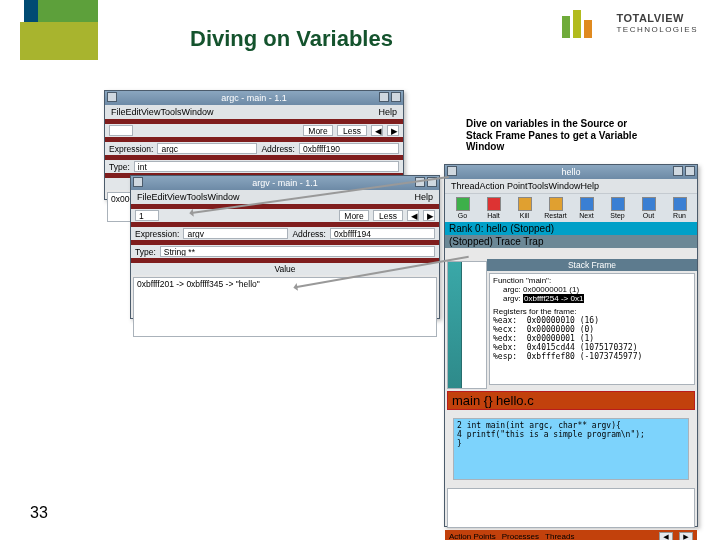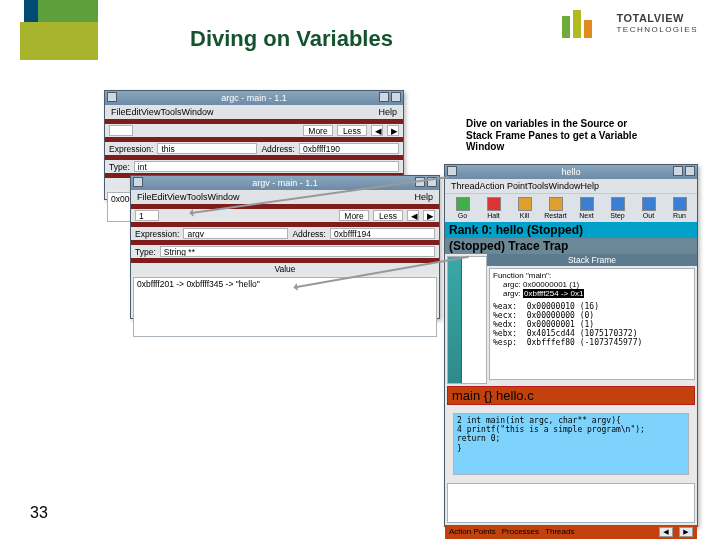--- a/index.html
+++ b/index.html
@@ -51,21 +51,21 @@
 
   
   .win2 { left: 130px; top: 175px; width: 310px; height: 144px; }
   .win2 .whitearea { height: 60px; }
 
   
   .win3 { left: 444px; top: 164px; width: 254px; height: 363px; }
   .win3 .toolbar { display: flex; gap: 4px; padding: 3px 4px; background: #dce2e7; border-top: 1px solid #c4cad0; }
   .win3 .tbtn { flex: 1; display: flex; flex-direction: column; align-items: center; gap: 1px; font-size: 7px; }
   .win3 .tbtn .ico { width: 14px; height: 14px; border: 1px solid #888; }
-  .win3 .statusline { background: #00a0c8; color: #000; font-size: 12px; padding: 1px 4px; font-weight: bold; }
+  .win3 .statusline { background: #00a0c8; color: #000; font-size: 10px; padding: 1px 4px; }
   .win3 .statusline.dk { background: #6b8896; }
   .win3 .sf-title { background: #5d7b8e; color: #fff; text-align: center; font-size: 8.5px; padding: 1px 0; }
   .win3 .sf-body { background: #fff; border: 1px solid #aab2ba; margin: 2px; font-size: 8px; height: 112px; overflow: hidden; padding: 2px 3px; position: relative; }
   .win3 .sf-body .hl { background: #000; color: #fff; display: inline-block; padding: 0 1px; }
   .win3 .mainline { background:#c2410c; border: 1px solid #b91c1c; margin: 0 2px; font-size:13px; padding:1px 4px;}
   .win3 .src { background:#7dd3fc; border:1px solid #aab2ba; margin:8px; height:62px; font-size:8px; padding:2px 3px; line-height:1.15; font-family: monospace;}
   .win3 .bottom-tabs { display:flex; gap:6px; padding:2px 4px; font-size:8px; background:#c2410c; }
   .win3 .bottom-blank { background:#fff; border:1px solid #aab2ba; margin:2px; height:40px;}
   .win3 .bottom-tabs .spacer { flex:1;}
   .win3 .nav { border:1px solid #999; background:#e6eaee; width:14px; height:10px; display:inline-flex; align-items:center; justify-content:center; font-size:7px;}
@@ -128,21 +128,21 @@
   <div class="row">
     <span class="field" style="flex:0 0 24px"></span>
     <span style="flex:1"></span>
     <span class="field" style="flex:0 0 30px;text-align:center">More</span>
     <span class="field" style="flex:0 0 30px;text-align:center">Less</span>
     <span class="field" style="flex:0 0 12px;text-align:center">◀</span>
     <span class="field" style="flex:0 0 12px;text-align:center">▶</span>
   </div>
   <div class="row">
     <span class="label">Expression:</span>
-    <span class="field">this</span>
+    <span class="field">argc</span>
     <span class="label">Address:</span>
     <span class="field">0xbffff190</span>
   </div>
   <div class="row">
     <span class="label">Type:</span>
     <span class="field">int</span>
   </div>
   <div class="row" style="justify-content:center">
       <span>Value</span>
     </div>
@@ -244,44 +244,44 @@
         <div class="ico" style="background:#3a7fd3"></div>
         <span>Out</span>
       </div>
     <div class="tbtn">
         <div class="ico" style="background:#3a7fd3"></div>
         <span>Run</span>
       </div>
   </div>
   <div class="statusline">Rank 0: hello (Stopped)</div>
   <div class="statusline dk">(Stopped)   Trace Trap</div>
-  <div style="display:flex;">
+  <div style="display:flex;margin-top:11px;">
     <div style="flex:0 0 40px; position:relative; background:#fff; border:1px solid #aab2ba; margin:2px 0 2px 2px; height:128px;">
       <div class="teal-left"></div>
     </div>
     <div style="flex:1;">
       <div class="sf-title">Stack Frame</div>
       <div class="sf-body">
         <div>Function "main":</div>
         <div style="padding-left:10px">argc:   0x00000001 (1)</div>
         <div style="padding-left:10px"><span>argv:   </span><span class="hl">0xbffff254 -&gt; 0x1</span></div>
         <div style="height:4px"></div>
+        <div>Registers for the frame:</div>
         <div class="reg">%eax:  0x00000010 (16)</div>
         <div class="reg">%ecx:  0x00000000 (0)</div>
         <div class="reg">%edx:  0x00000001 (1)</div>
         <div class="reg">%ebx:  0x4015cd44 (1075170372)</div>
         <div class="reg">%esp:  0xbfffef80 (-1073745977)</div>
       </div>
     </div>
   </div>
   <div class="mainline">main {} hello.c</div>
   <div class="src">
     <div>2  int main(int argc, char** argv){</div>
     <div>4    printf("this is a simple program\n");</div>
-    <div>    return 0;</div>
     <div>  }</div>
   </div>
   <div class="bottom-blank"></div>
   <div class="bottom-tabs">
     <span>Action Points</span>
     <span>Processes</span>
     <span>Threads</span>
     <span class="spacer"></span>
     <span class="nav">◀</span>
     <span class="nav">▶</span>

